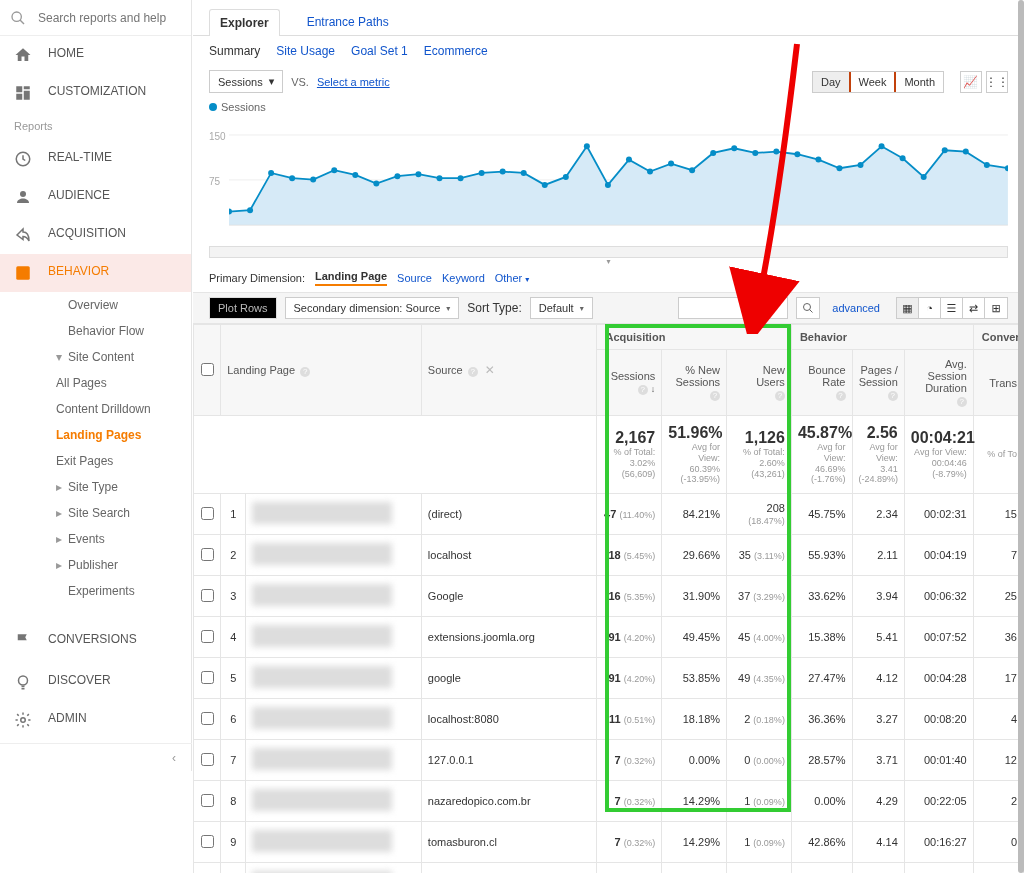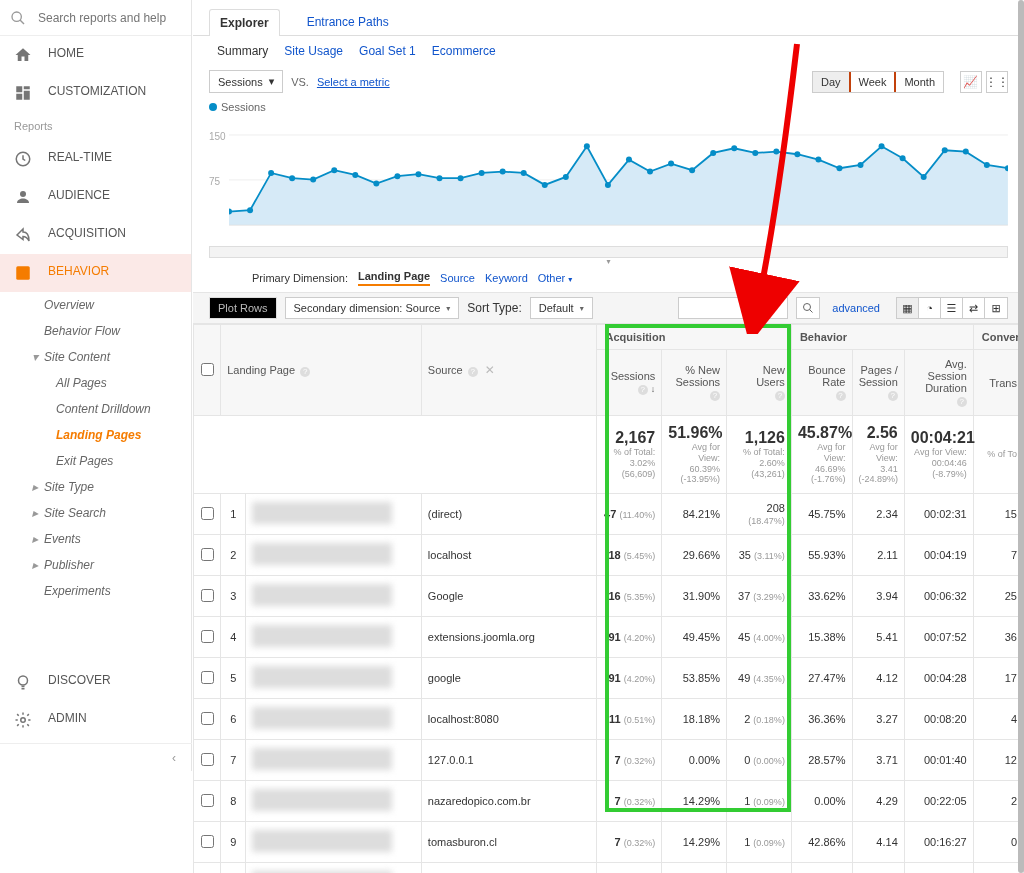--- a/index.html
+++ b/index.html
@@ -9,31 +9,31 @@
 .vscroll { position: absolute; right: 0; top: 0; width: 6px; height: 873px; background: #bbb; border-radius: 3px; z-index: 50; }
 
 .search-row { display: flex; align-items: center; height: 36px; border-bottom: 1px solid #eee; padding: 0 10px; color: #999; }
 .search-row .sicon { width: 16px; height: 16px; margin-right: 12px; }
 .search-row input { border: none; outline: none; font-size: 12px; color: #666; width: 130px; }
 
 .nav-item { display: flex; align-items: flex-start; padding: 10px 14px; color: #555; cursor: pointer; }
 .nav-item .nicon { width: 18px; height: 18px; margin-right: 16px; flex-shrink: 0; }
 .nav-item.reports-hdr { color: #999; font-size: 11px; padding: 8px 14px; cursor: default; }
 .nav-item.selected { background: #fbe9e7; color: #f57c00; }
-.nav-sub { padding: 6px 14px 6px 44px; color: #666; font-size: 12px; cursor: pointer; font-style: italic; }
+.nav-sub { padding: 6px 14px 6px 68px; color: #666; font-size: 12px; cursor: pointer; }
 .nav-sub.selected { color: #f57c00; font-weight: 600; }
 .nav-sub .exp { display: inline-block; width: 10px; text-align: center; margin-right: 4px; color: #999; margin-left: -14px; }
 .nav-sub.indent { padding-left: 56px; }
 
 .collapse-chevron { position: absolute; bottom: 0; left: 0; width: 192px; height: 28px; border-top: 1px solid #eee; display: flex; align-items: center; justify-content: flex-end; padding-right: 16px; color: #999; }
 
 .tabs { border-bottom: 1px solid #ddd; padding: 8px 16px 0; display: flex; align-items: flex-end; gap: 16px; }
 .tab { padding: 6px 10px; border: 1px solid transparent; border-bottom: none; color: #1155cc; cursor: pointer; }
 .tab.active { border-color: #ddd; background: #fff; color: #333; font-weight: 600; border-radius: 3px 3px 0 0; position: relative; top: 1px; }
-.subtabs { display: flex; gap: 16px; padding: 8px 24px; font-size: 12px; }
+.subtabs { display: flex; gap: 16px; padding: 8px 16px; font-size: 12px; }
 .subtabs span { color: #1155cc; cursor: pointer; }
 .subtabs span.active { color: #333; }
 
 .metric-row { display: flex; align-items: center; padding: 4px 16px; gap: 8px; }
 .metric-sel { border: 1px solid #ccc; padding: 4px 8px; background: #fff; font-size: 11px; cursor: pointer; display: flex; align-items: center; gap: 6px; }
 .vs { color: #666; font-size: 11px; }
 .select-metric { color: #1155cc; font-size: 11px; cursor: pointer; text-decoration: underline; }
 .daterange { margin-left: auto; display: flex; border: 1px solid #ccc; }
 .daterange span { padding: 4px 8px; font-size: 11px; cursor: pointer; border-right: 2px solid #c2410c; }
 .daterange span:last-child { border-right: none; }
@@ -43,21 +43,21 @@
 
 .chart { position: relative; height: 145px; margin: 4px 16px 0; }
 .legend { position: absolute; left: 0; top: 0; font-size: 11px; color: #666; display: flex; align-items: center; gap: 4px; }
 .legend-dot { width: 8px; height: 8px; border-radius: 50%; background: #058dc7; }
 .yaxis { position: absolute; left: 0; font-size: 10px; color: #aaa; }
 .chart-svg { position: absolute; left: 20px; top: 16px; right: 0; bottom: 20px; }
 .slider-bar { height: 12px; margin: 0 16px; background: #f3f3f3; border: 1px solid #ddd; position: relative; }
 .slider-hint { position: absolute; left: 50%; top: 100%; transform: translateX(-50%); font-size: 8px; color: #999; }
 
 .prim-dim { padding: 12px 16px 6px; font-size: 11px; color: #666; display: flex; gap: 10px; align-items: center; }
-.prim-dim .pd-label { color: #333; margin-left: 43px; }
+.prim-dim .pd-label { color: #333; }
 .prim-dim .pd-active { color: #333; font-weight: 600; border-bottom: 2px solid #f57c00; padding-bottom: 2px; }
 .prim-dim .pd-link { color: #1155cc; cursor: pointer; }
 
 .controls-row { display: flex; align-items: center; padding: 4px 16px; gap: 8px; background: #f5f5f5; border-top: 1px solid #e5e5e5; border-bottom: 1px solid #e5e5e5; }
 .btn-disabled { border: 1px solid #ddd; background: #000000; color: #bbb; padding: 4px 8px; font-size: 11px; }
 .sel-box { border: 1px solid #ccc; background: #fff; padding: 4px 8px; font-size: 11px; display: flex; align-items: center; gap: 6px; cursor: pointer; }
 .sel-box .caret { font-size: 8px; color: #666; }
 .spacer { flex: 1; }
 .search-box { border: 1px solid #ccc; height: 22px; width: 110px; background: #fff; }
 .search-btn { border: 1px solid #ccc; height: 22px; width: 24px; background: #fff; display: flex; align-items: center; justify-content: center; cursor: pointer; }
@@ -148,20 +148,26 @@
   <div class="nav-sub indent">All Pages</div>
   <div class="nav-sub indent">Content Drilldown</div>
   <div class="nav-sub indent selected">Landing Pages</div>
   <div class="nav-sub indent">Exit Pages</div>
   <div class="nav-sub"><span class="exp">▸</span><span>Site Type</span></div>
   <div class="nav-sub"><span class="exp">▸</span><span>Site Search</span></div>
   <div class="nav-sub"><span class="exp">▸</span><span>Events</span></div>
   <div class="nav-sub"><span class="exp">▸</span><span>Publisher</span></div>
   <div class="nav-sub">Experiments</div>
 
+  <div class="nav-item" style="margin-top:18px">
+    <svg class="nicon" viewBox="0 0 24 24" fill="#757575">
+        <path d="M5 3v18M5 3h12l-2 4 2 4H5"></path>
+      </svg>
+    <span>CONVERSIONS</span>
+  </div>
 
   <div style="position:absolute;bottom:32px;left:0;width:100%;">
     <div class="nav-item">
       <svg class="nicon" viewBox="0 0 24 24" fill="none" stroke="#757575" stroke-width="2">
           <circle cx="12" cy="10" r="6"></circle>
           <path d="M10 18h4M10 21h4"></path>
         </svg>
       <span>DISCOVER</span>
     </div>
     <div class="nav-item">

